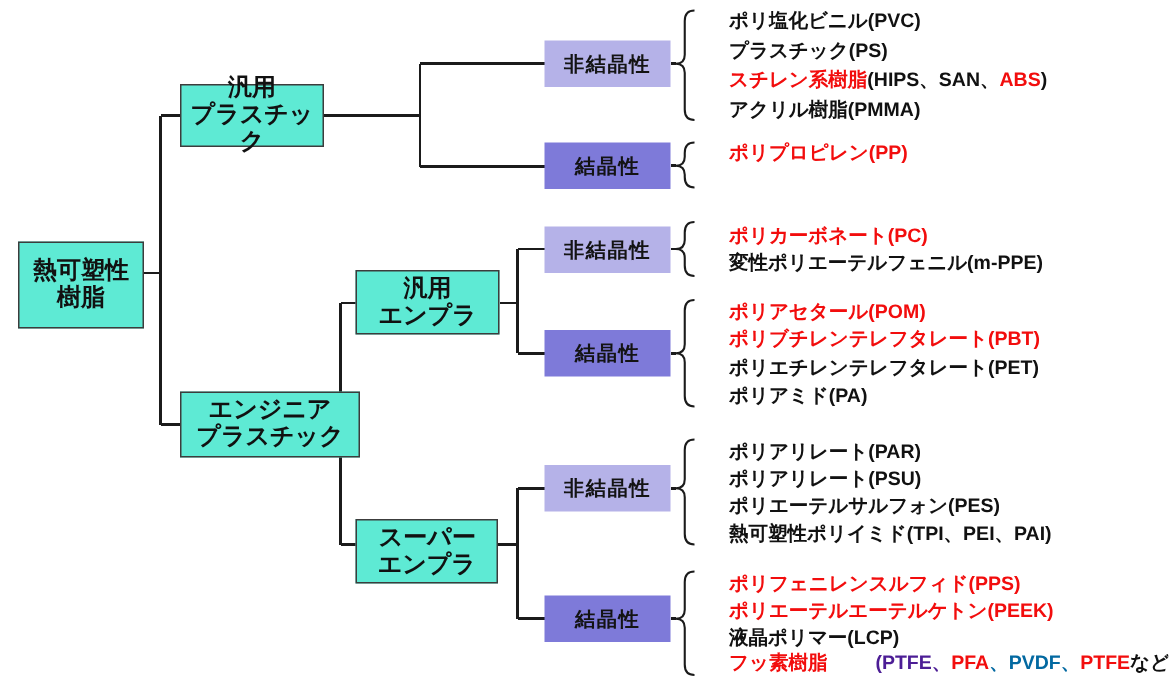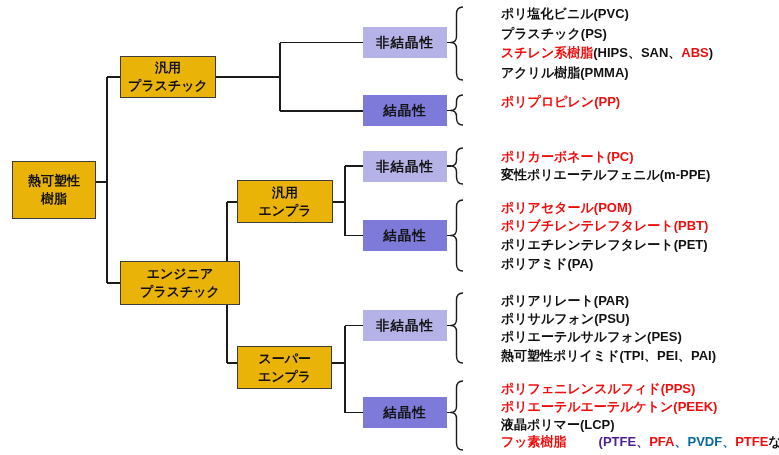--- a/index.html
+++ b/index.html
@@ -5,30 +5,30 @@
   html,body{margin:0;padding:0;background:#ffffff;}
   #stage{
     position:relative;width:779px;height:455px;background:#ffffff;overflow:hidden;
     font-family:"Liberation Sans","DejaVu Sans",sans-serif;
     color:var(--text,#111);
   }
   svg.connectors{position:absolute;left:0;top:0;width:779px;height:455px;}
   .tree-line{stroke:var(--line,#1b1b1b);stroke-width:1.7;fill:none;shape-rendering:crispEdges;}
   .brace{stroke:var(--line,#1b1b1b);stroke-width:1.4;fill:none;}
   .node{
-    position:absolute;background:#eab308;border:1.5px solid var(--box-border,#3c3c3c);
+    position:absolute;background:#5eead4;border:1.5px solid var(--box-border,#3c3c3c);
     display:flex;align-items:center;justify-content:center;text-align:center;
-    font-size:13px;font-weight:600;line-height:18px;white-space:pre-line;box-sizing:border-box;
+    font-size:16px;font-weight:600;line-height:18px;white-space:pre-line;box-sizing:border-box;
   }
   .cat{
     position:absolute;left:363px;width:84px;height:31px;
     display:flex;align-items:center;justify-content:center;
     font-size:13.5px;font-weight:700;letter-spacing:1px;box-sizing:border-box;color:#131313;
   }
-  .group{position:absolute;left:486px;font-size:13px;font-weight:600;white-space:nowrap;margin-left:15px;}
+  .group{position:absolute;left:486px;font-size:13px;font-weight:600;white-space:nowrap;}
   .item{display:block;}
 </style>
 </head>
 <body>
 
 <div id="stage">
 
   <svg class="connectors" viewBox="0 0 779 455">
     <g class="tree-line">
       <path d="M95.5,182 H107"></path>
@@ -104,21 +104,21 @@
       <div class="item"><span style="color: rgb(17, 17, 17);">変性ポリエーテルフェニル(m-PPE)</span></div>
     </div>
   <div class="group" style="top:198.6px;line-height:18.7px;">
       <div class="item"><span style="color: rgb(242, 13, 13);">ポリアセタール(POM)</span></div>
       <div class="item"><span style="color: rgb(242, 13, 13);">ポリブチレンテレフタレート(PBT)</span></div>
       <div class="item"><span style="color: rgb(17, 17, 17);">ポリエチレンテレフタレート(PET)</span></div>
       <div class="item"><span style="color: rgb(17, 17, 17);">ポリアミド(PA)</span></div>
     </div>
   <div class="group" style="top:291.8px;line-height:18.3px;">
       <div class="item"><span style="color: rgb(17, 17, 17);">ポリアリレート(PAR)</span></div>
-      <div class="item"><span style="color: rgb(17, 17, 17);">ポリサルフォン(PSU)</span></div>
+      <div class="item"><span style="color: rgb(17, 17, 17);">ポリアリレート(PSU)</span></div>
       <div class="item"><span style="color: rgb(17, 17, 17);">ポリエーテルサルフォン(PES)</span></div>
       <div class="item"><span style="color: rgb(17, 17, 17);">熱可塑性ポリイミド(TPI、PEI、PAI)</span></div>
     </div>
   <div class="group" style="top:380.1px;line-height:17.8px;">
       <div class="item"><span style="color: rgb(242, 13, 13);">ポリフェニレンスルフィド(PPS)</span></div>
       <div class="item"><span style="color: rgb(242, 13, 13);">ポリエーテルエーテルケトン(PEEK)</span></div>
       <div class="item"><span style="color: rgb(17, 17, 17);">液晶ポリマー(LCP)</span></div>
       <div class="item"><span style="color: rgb(242, 13, 13);">フッ素樹脂</span><span style="color: #4c1d95; padding-left: 32px;">(PTFE、</span><span style="color: rgb(242, 13, 13);">PFA</span><span style="color: #0369a1;">、PVDF、</span><span style="color: rgb(242, 13, 13);">PTFE</span><span style="color: rgb(17, 17, 17);">など)</span></div>
     </div>
 

